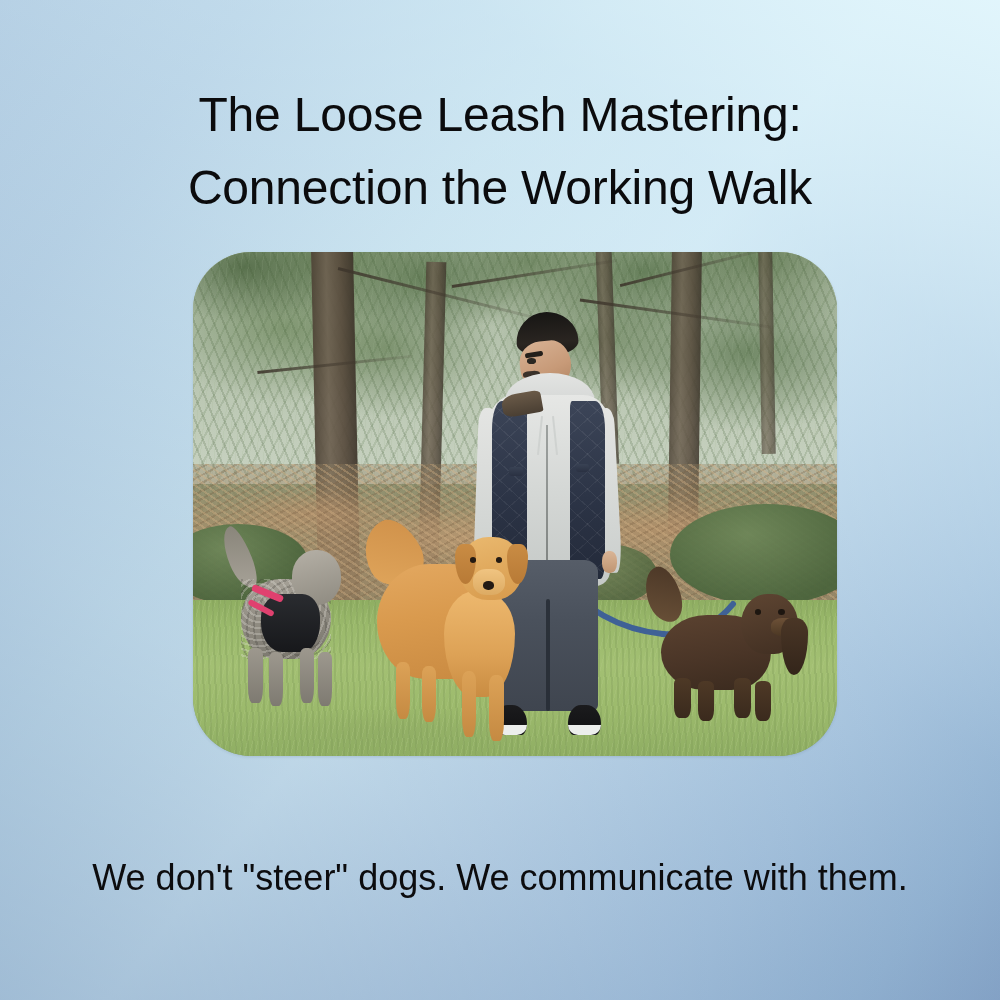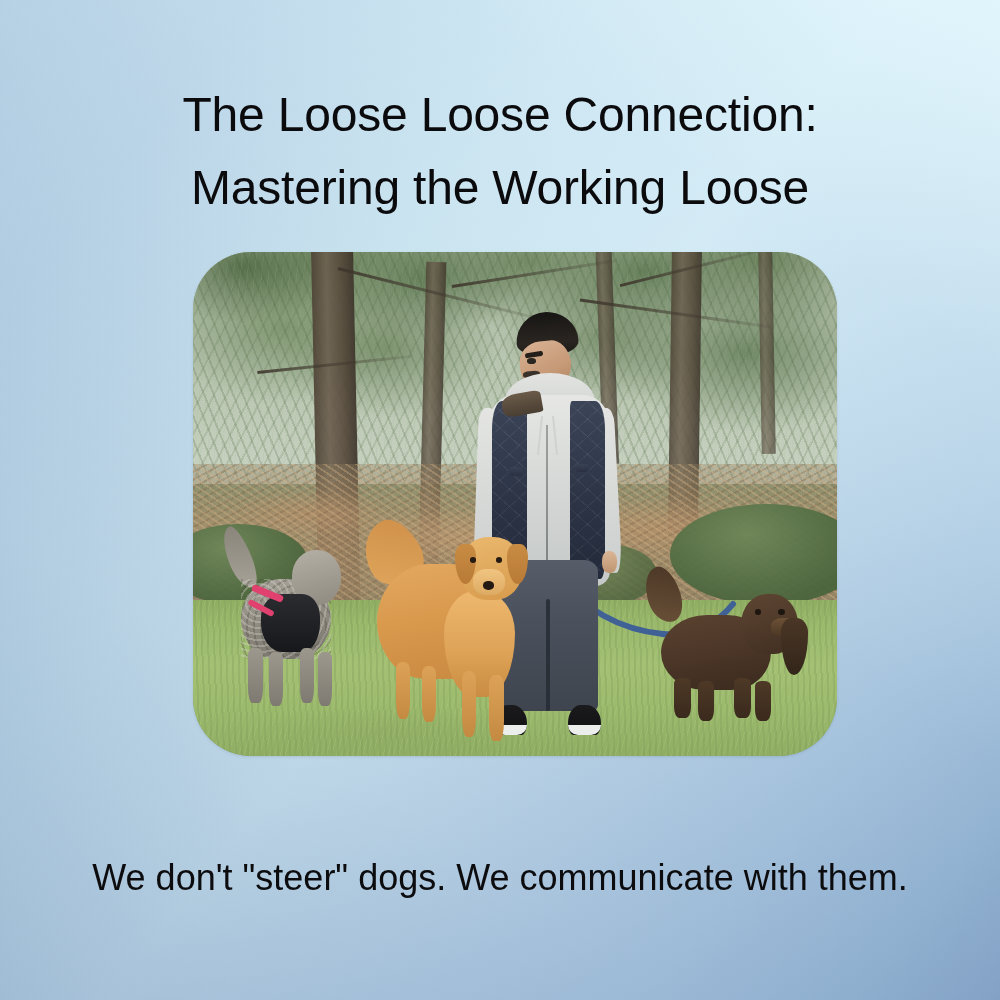--- a/index.html
+++ b/index.html
@@ -434,22 +434,22 @@
     z-index: 3;
     white-space: nowrap;
   }
 </style>
 </head>
 <body>
 
 <div class="slide">
 
   <div class="title-block">
-    <span class="title-line">The Loose Loose Connection:</span>
-    <span class="title-line">Mastering the Working Loose</span>
+    <span class="title-line">The Loose Leash Mastering:</span>
+    <span class="title-line">Connection the Working Walk</span>
   </div>
 
   <div class="photo-frame">
     <div class="photo" aria-label="A man in a navy quilted vest and gray hoodie stands on a lawn holding leashes for three dogs in front of a pine forest">
 
       <div class="sky"></div>
       <div class="canopy"></div>
       <div class="needles"></div>
 
       <div class="trunk t1"></div>

